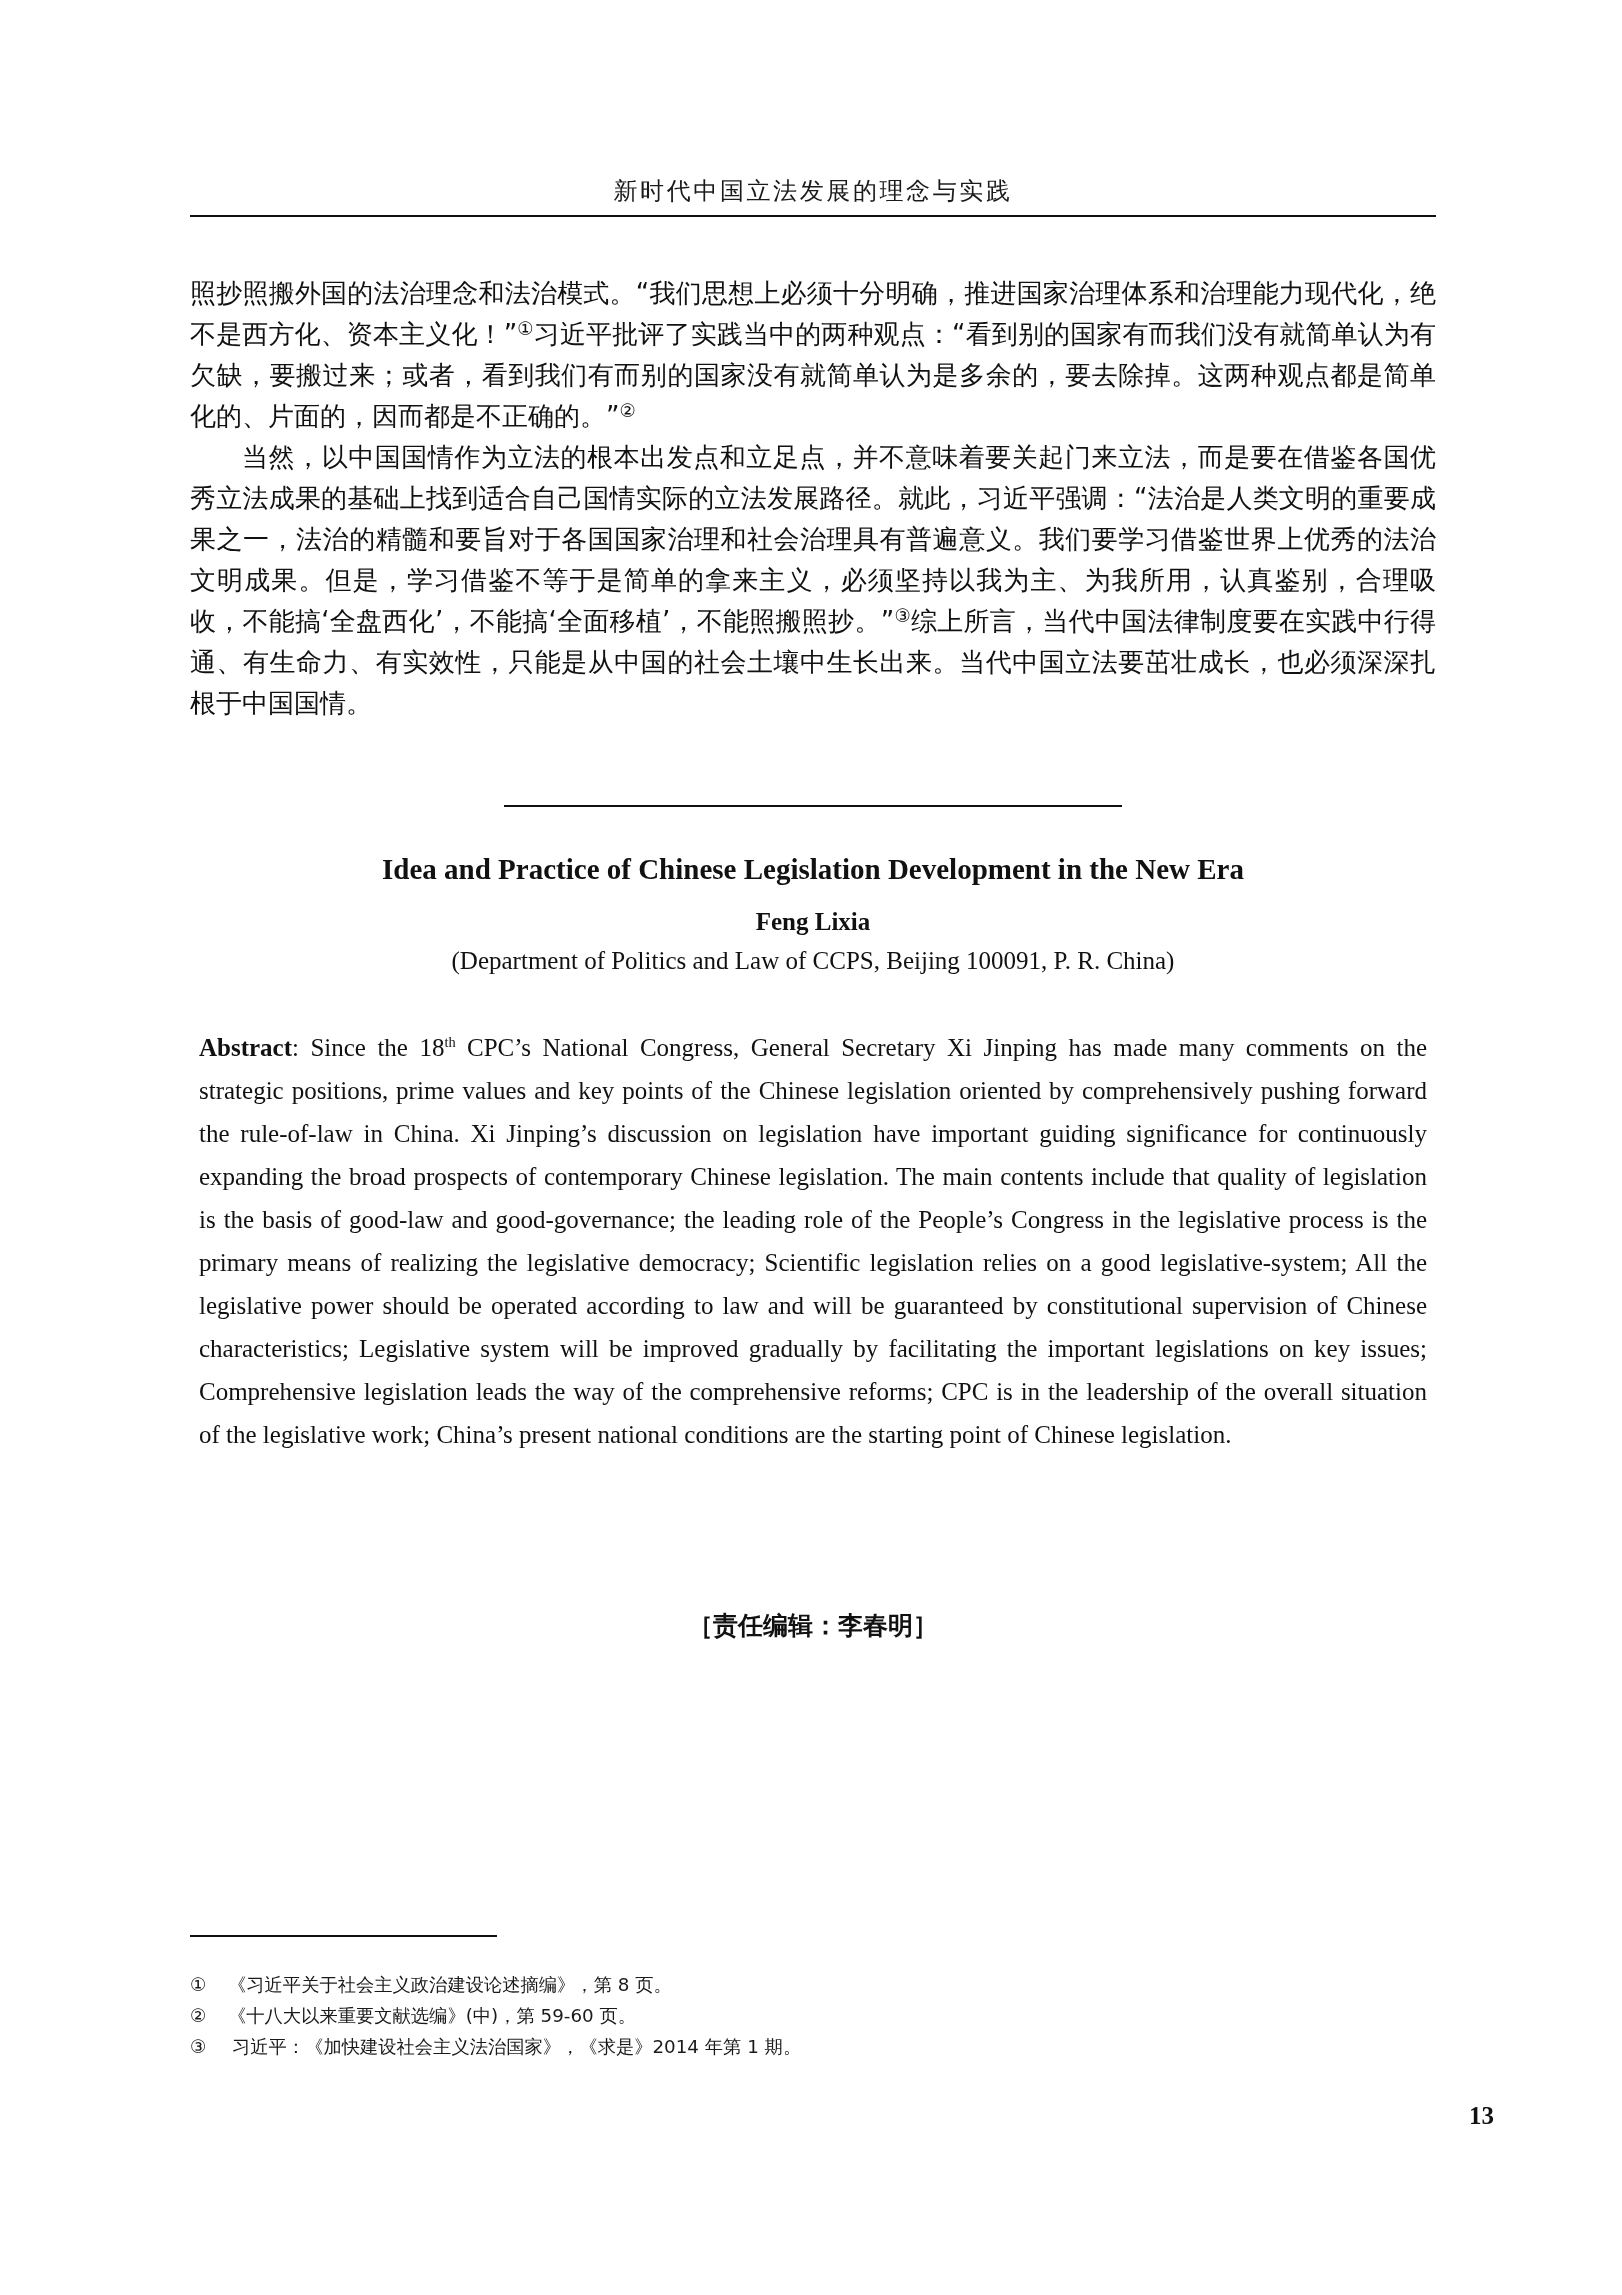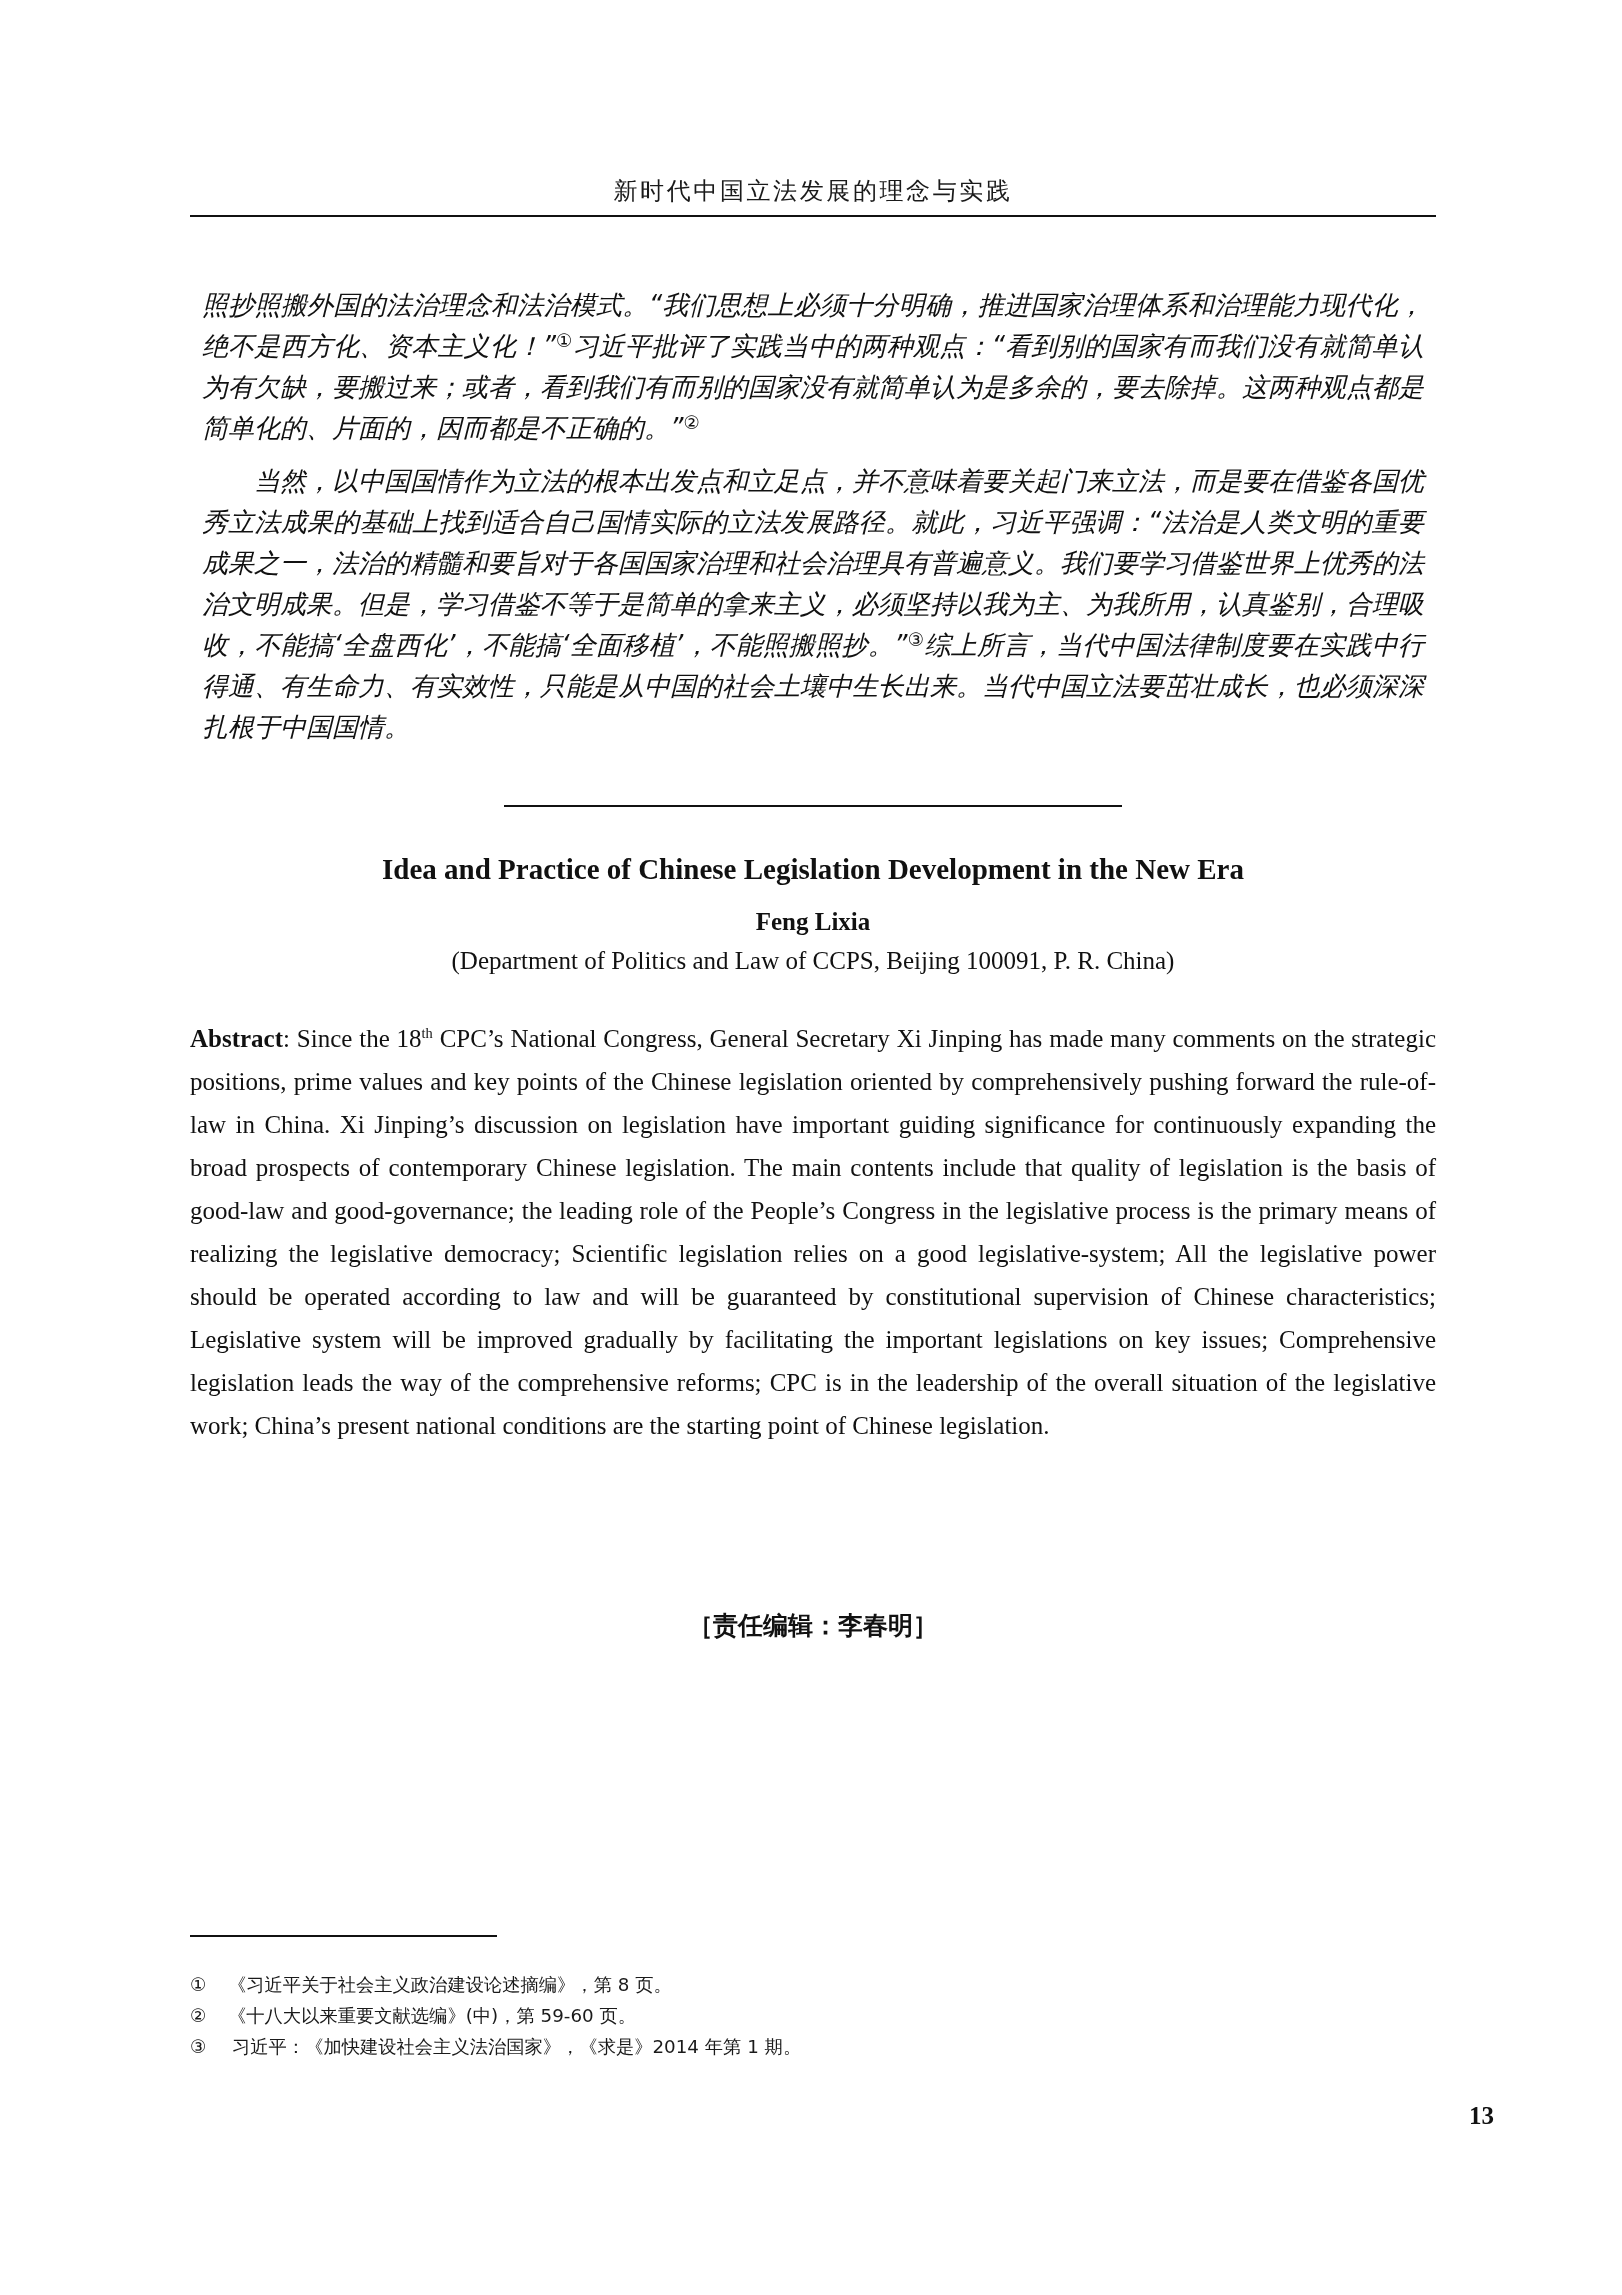--- a/index.html
+++ b/index.html
@@ -41,22 +41,21 @@
       top: 273px;
       width: 1246px;
       font-family: "DejaVu Sans", "Liberation Sans", sans-serif;
       font-size: 26px;
       line-height: 41px;
       text-align: justify;
       text-align-last: left;
       color: #111;
     }
     .cn-body p {
-      margin: 12px;
-      font-style: italic;
+      margin: 0;
     }
     .cn-body p.indent {
       text-indent: 2em;
     }
     .fn-mark {
       font-size: 18.3px;
       vertical-align: 7.9px;
       line-height: 0;
     }
     .section-rule {
@@ -103,21 +102,21 @@
       position: absolute;
       left: 190px;
       top: 1017px;
       width: 1246px;
       font-family: "Liberation Serif", "DejaVu Serif", serif;
       font-size: 25px;
       line-height: 43px;
       text-align: justify;
       text-align-last: left;
     }
-    .en-abstract p { margin: 0; }
+    .en-abstract p { margin: 9px; }
     .label-bold {
       font-weight: bold;
     }
     sup.ord {
       font-size: 14.4px;
       vertical-align: 9.2px;
       line-height: 0;
     }
     .editor {
       position: absolute;

